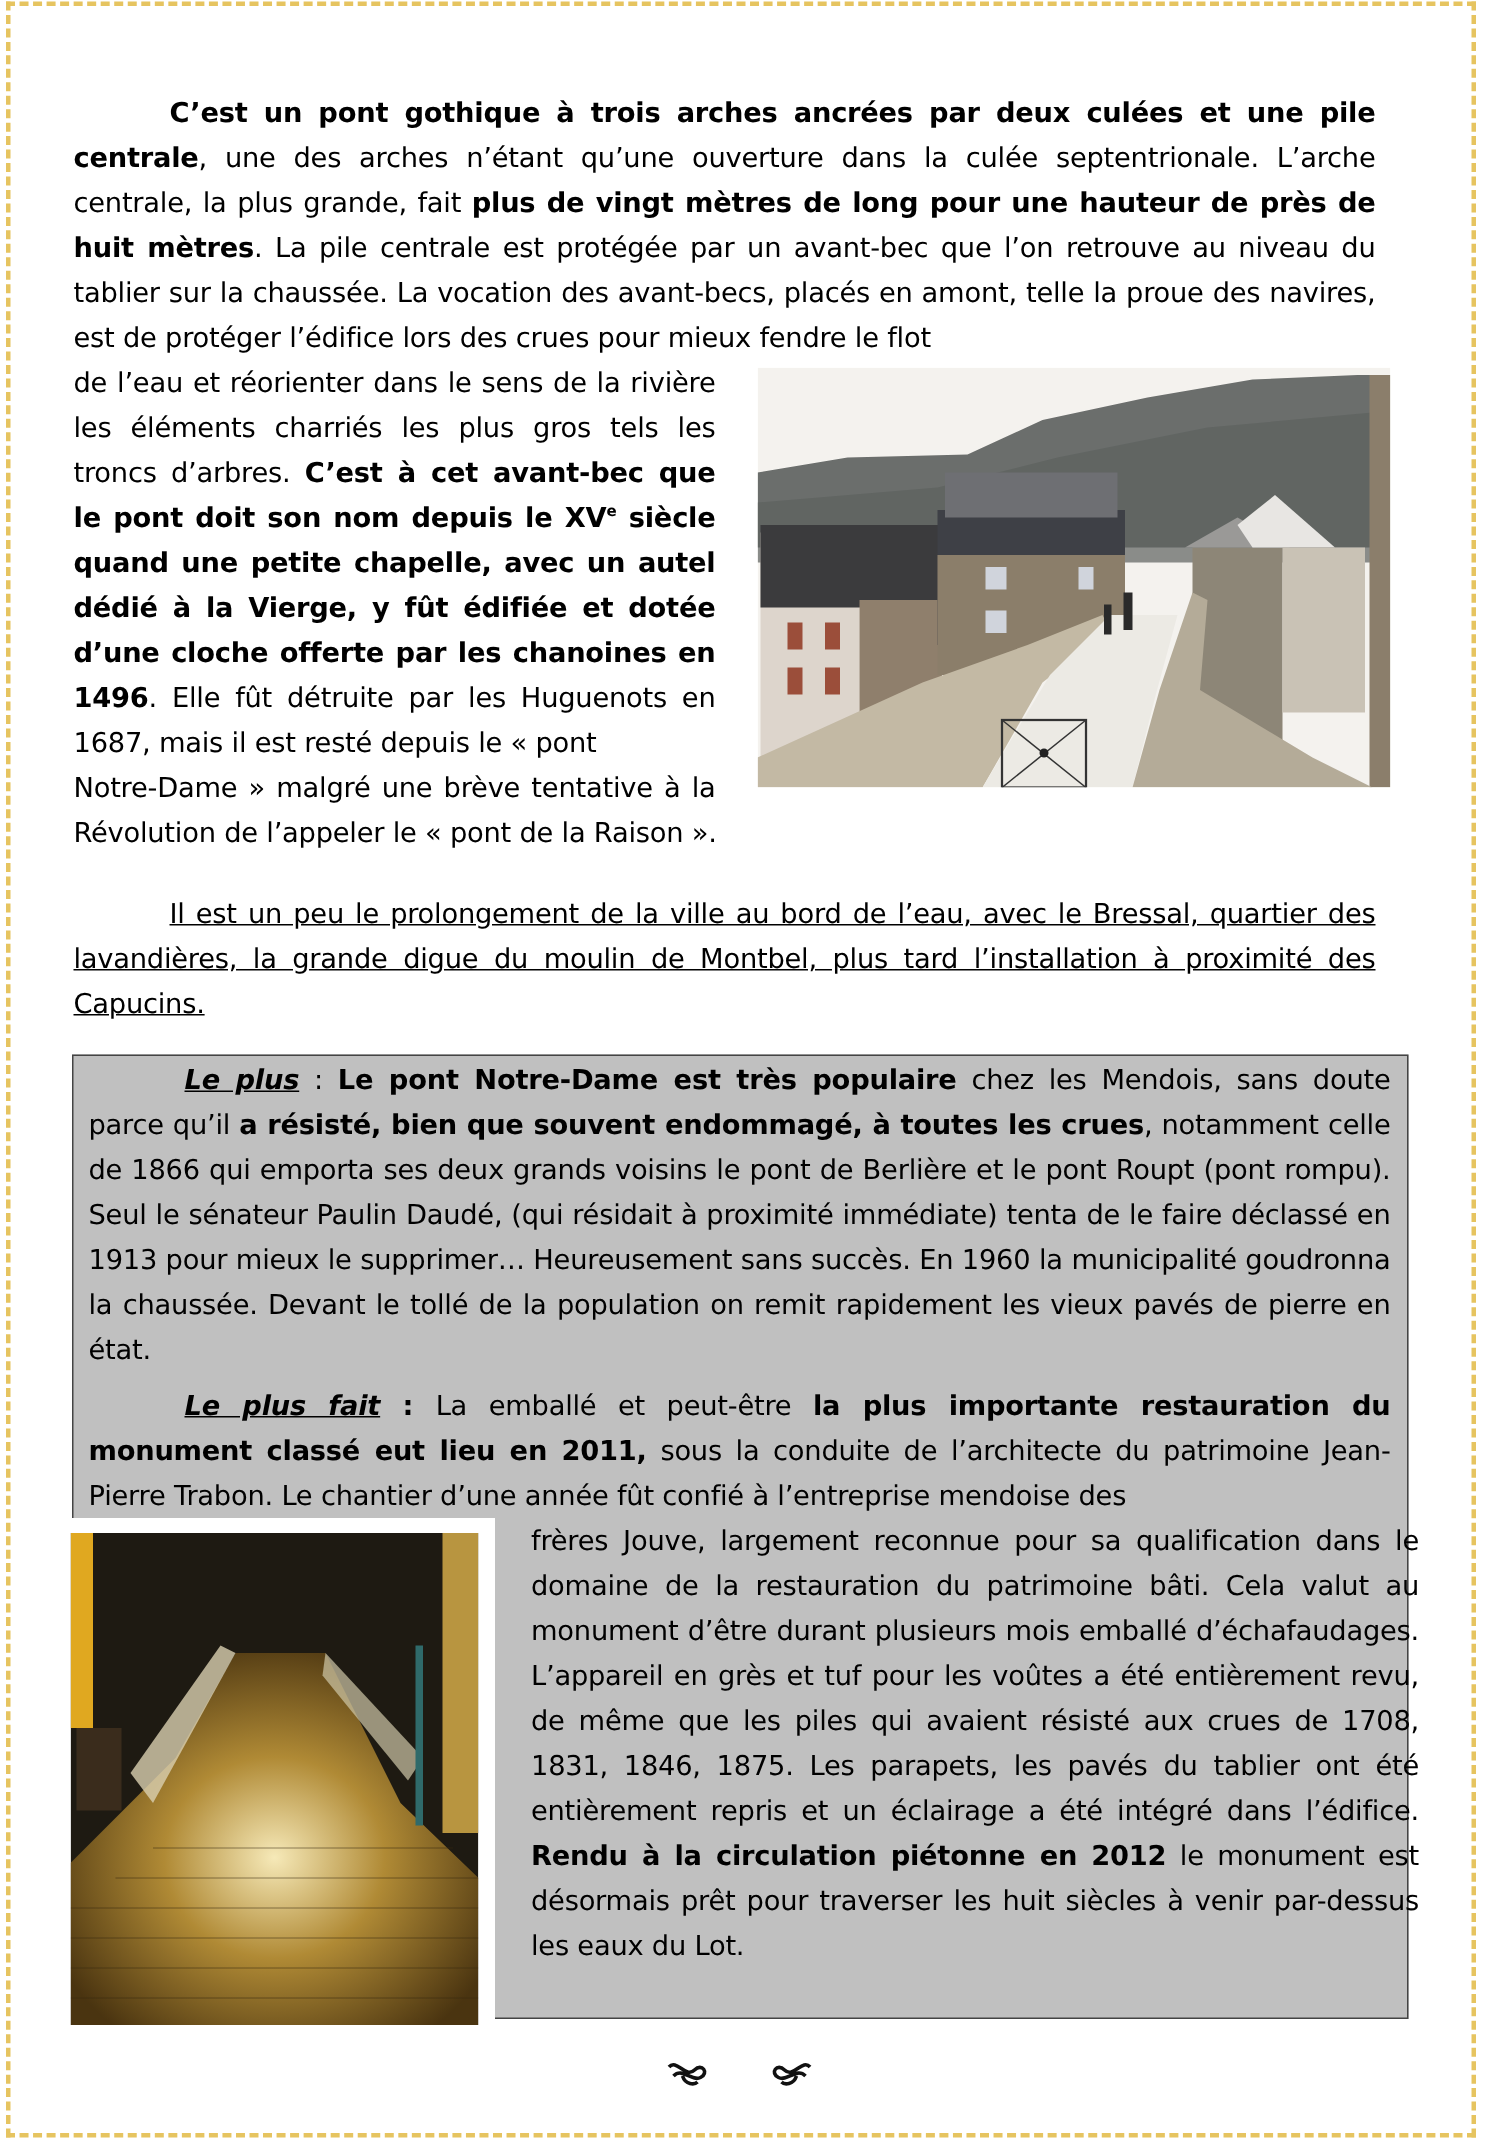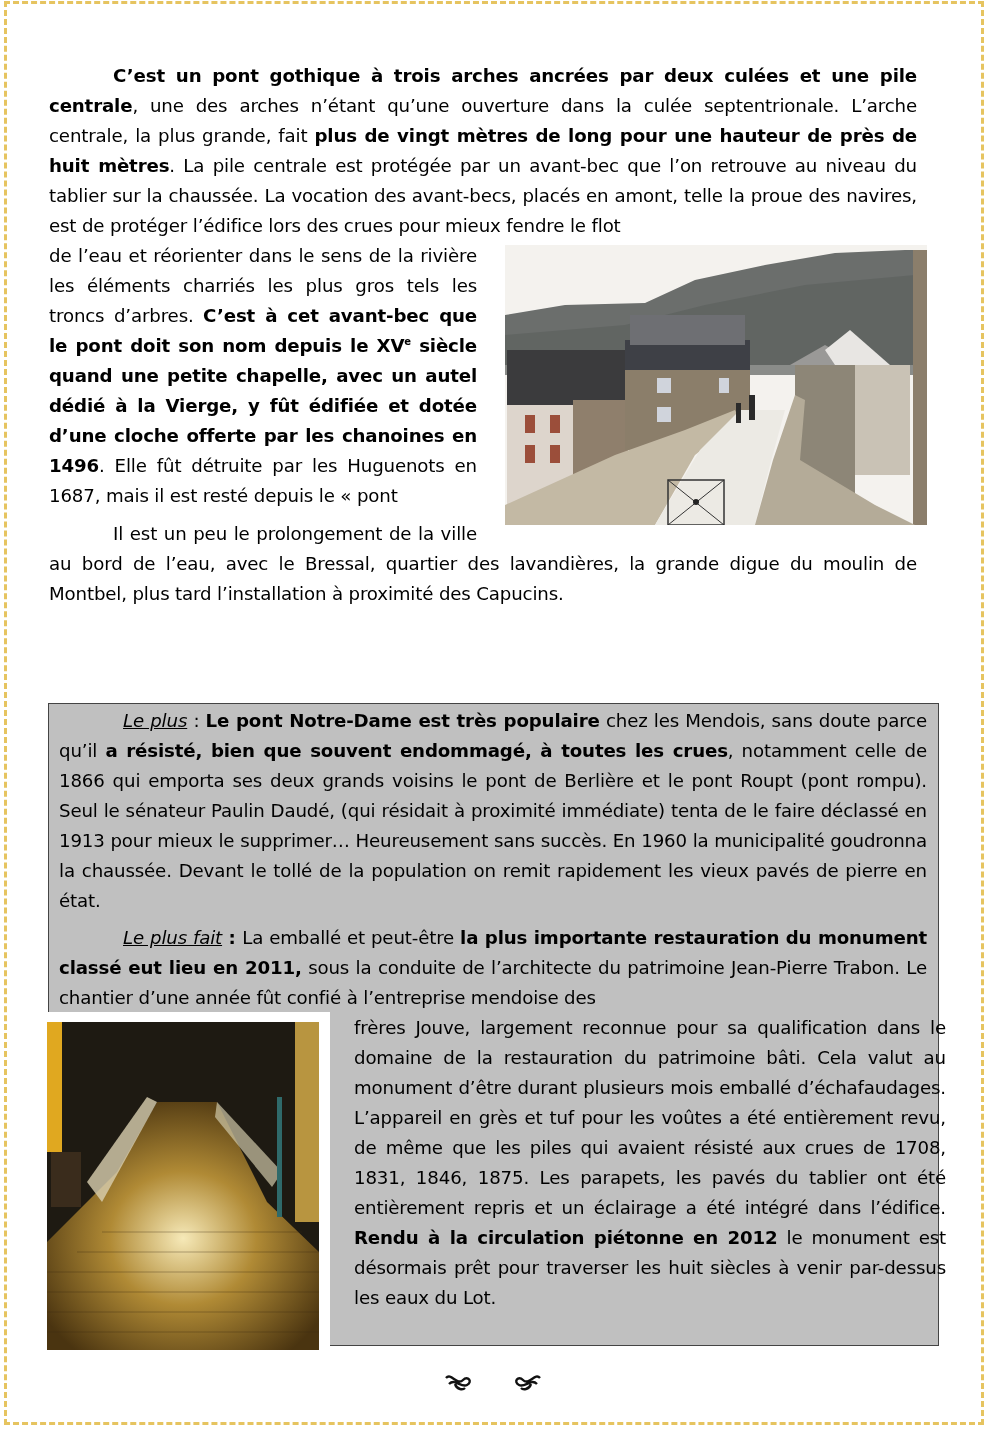--- a/index.html
+++ b/index.html
@@ -15,37 +15,38 @@
   .sup { font-size: 10px; vertical-align: super; line-height: 0; font-weight: bold; }
   #intro { left: 49px; top: 61px; width: 868px; }
   #photo1 { position: absolute; left: 505px; top: 245px; width: 422px; height: 280px; overflow: hidden; }
   .box { position: absolute; left: 48px; top: 703px; width: 891px; height: 643px;
          background: #c0c0c0; border: 1.5px solid #444; box-sizing: border-box; }
   #box-text1 { left: 59px; top: 706px; width: 868px; }
   #box-text2 { left: 59px; top: 923px; width: 868px; }
   #photo2-mask { position: absolute; left: 38px; top: 1012px; width: 292px; height: 345px; background:#fff; }
   #photo2 { position: absolute; left: 47px; top: 1022px; width: 272px; height: 328px; overflow:hidden; }
   #box-text3 { left: 354px; top: 1013px; width: 592px; }
-  .ul-i { text-decoration: underline; font-style: italic; font-weight: normal; }
+  .ul-i { text-decoration: underline; font-style: italic; font-weight: bold; }
   .ornament { position: absolute; top: 1370px; font-size: 26px; line-height: 30px; font-weight: bold; }
 </style>
 </head>
 <body>
 
 <div class="frame"></div>
 
 <div id="intro" class="text">
   <p class="indent" style="text-align: justify;">
     <b>C’est un pont gothique à trois arches ancrées par deux culées et une pile centrale</b><span>, une des arches n’étant qu’une ouverture dans la culée septentrionale. L’arche centrale, la plus grande, fait </span><b>plus de vingt mètres de long pour une hauteur de près de huit mètres</b><span>. La pile centrale est protégée par un avant-bec que l’on retrouve au niveau du tablier sur la chaussée. La vocation des avant-becs, placés en amont, telle la proue des navires, est de protéger l’édifice lors des crues pour mieux fendre le flot</span>
   </p>
   <div style="float:right; width:440px; height:280px;"></div>
   <p style="width: 430px;">
     <span>de l’eau et réorienter dans le sens de la rivière les éléments charriés les plus gros tels les troncs d’arbres. </span><b>C’est à cet avant-bec que le pont doit son nom depuis le XV</b><span class="sup">e</span><b> siècle quand une petite chapelle, avec un autel dédié à la Vierge, y fût édifiée et dotée d’une cloche offerte par les chanoines en 1496</b><span>. Elle fût détruite par les Huguenots en 1687, mais il est resté depuis le « pont</span>
   </p>
-  <p class="indent" style="margin-top:8px;">Il est un peu le prolongement de la ville au bord de l’eau, avec le Bressal, quartier des lavandières, la grande digue du moulin de Montbel, plus tard l’installation à proximité des Capucins.</p>
+  <p>Notre-Dame » malgré une brève tentative à la Révolution de l’appeler le « pont de la Raison ».</p>
+  <p class="indent" style="margin-top:24px;text-decoration:underline;">Il est un peu le prolongement de la ville au bord de l’eau, avec le Bressal, quartier des lavandières, la grande digue du moulin de Montbel, plus tard l’installation à proximité des Capucins.</p>
 </div>
 
 <div id="photo1">
   <svg width="422" height="280" viewBox="0 0 422 280">
     <rect x="0" y="0" width="422" height="280" fill="#f4f2ee"></rect>
     <path d="M0 70 L60 60 L140 58 L190 35 L260 20 L330 8 L400 5 L410 5 L410 120 L0 120 Z" fill="#6b6e6c"></path>
     <path d="M0 90 L120 80 L200 60 L300 40 L410 30 L410 130 L0 130 Z" fill="#5d615e" opacity="0.7"></path>
 
     <rect x="2" y="110" width="66" height="160" fill="#ddd5cc"></rect>
     <rect x="2" y="105" width="120" height="55" fill="#3b3b3d"></rect>

